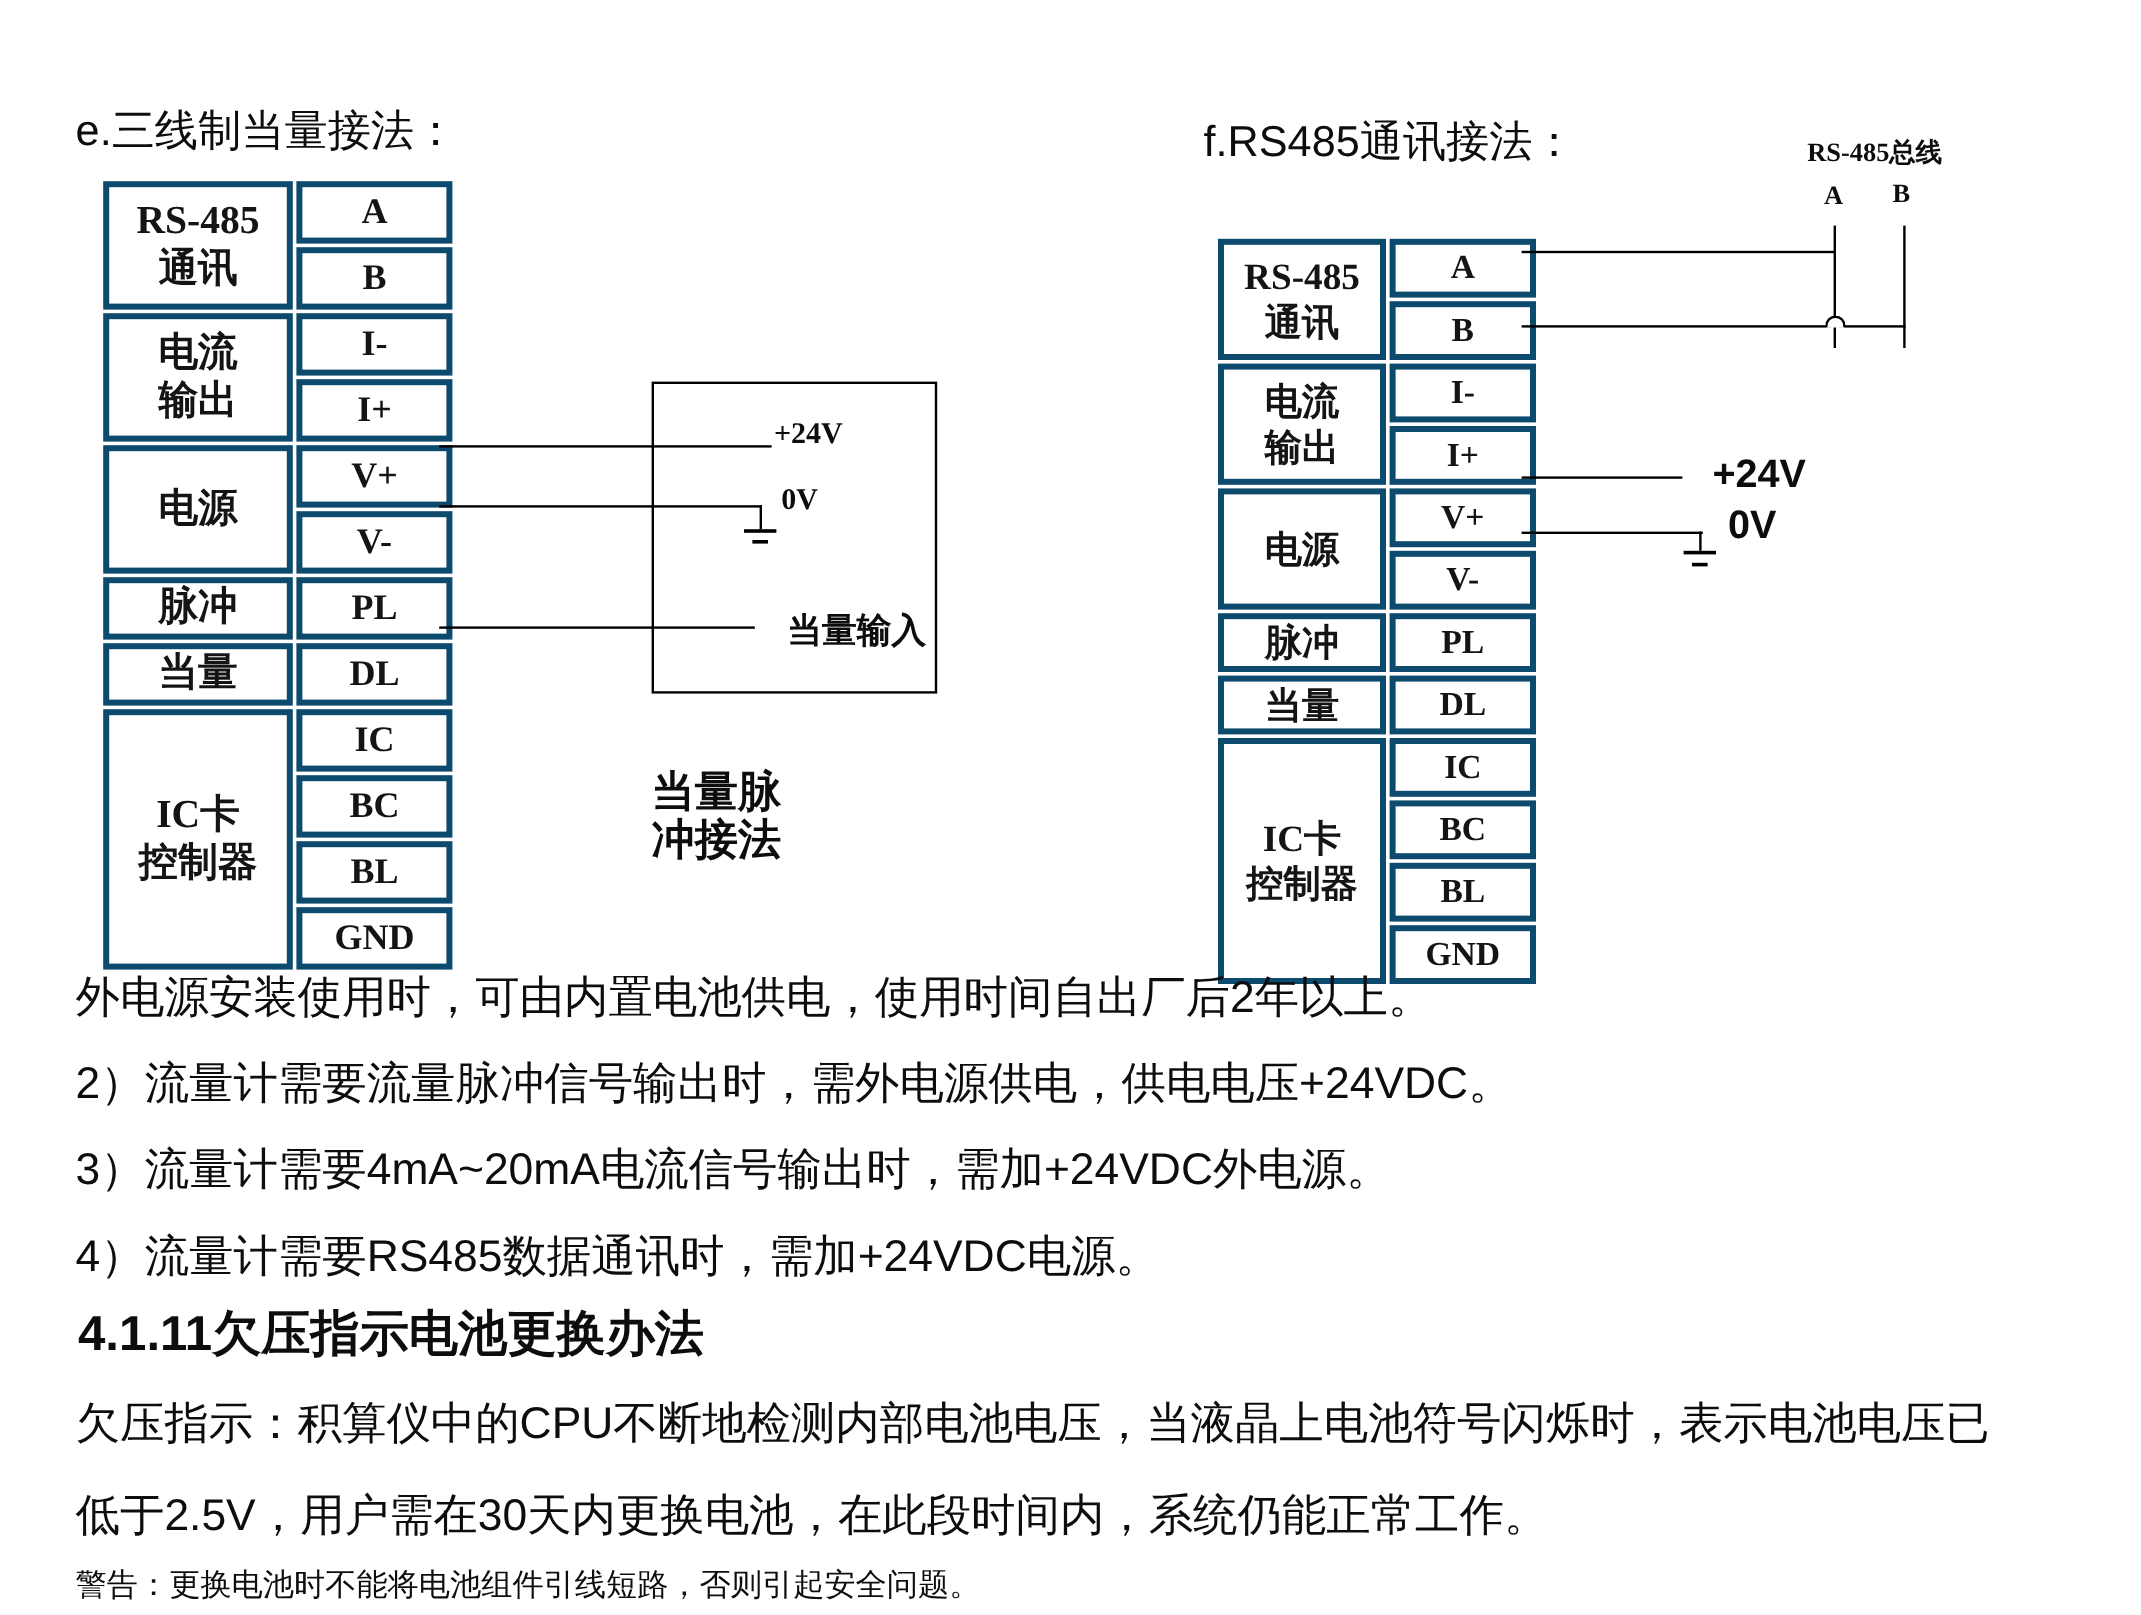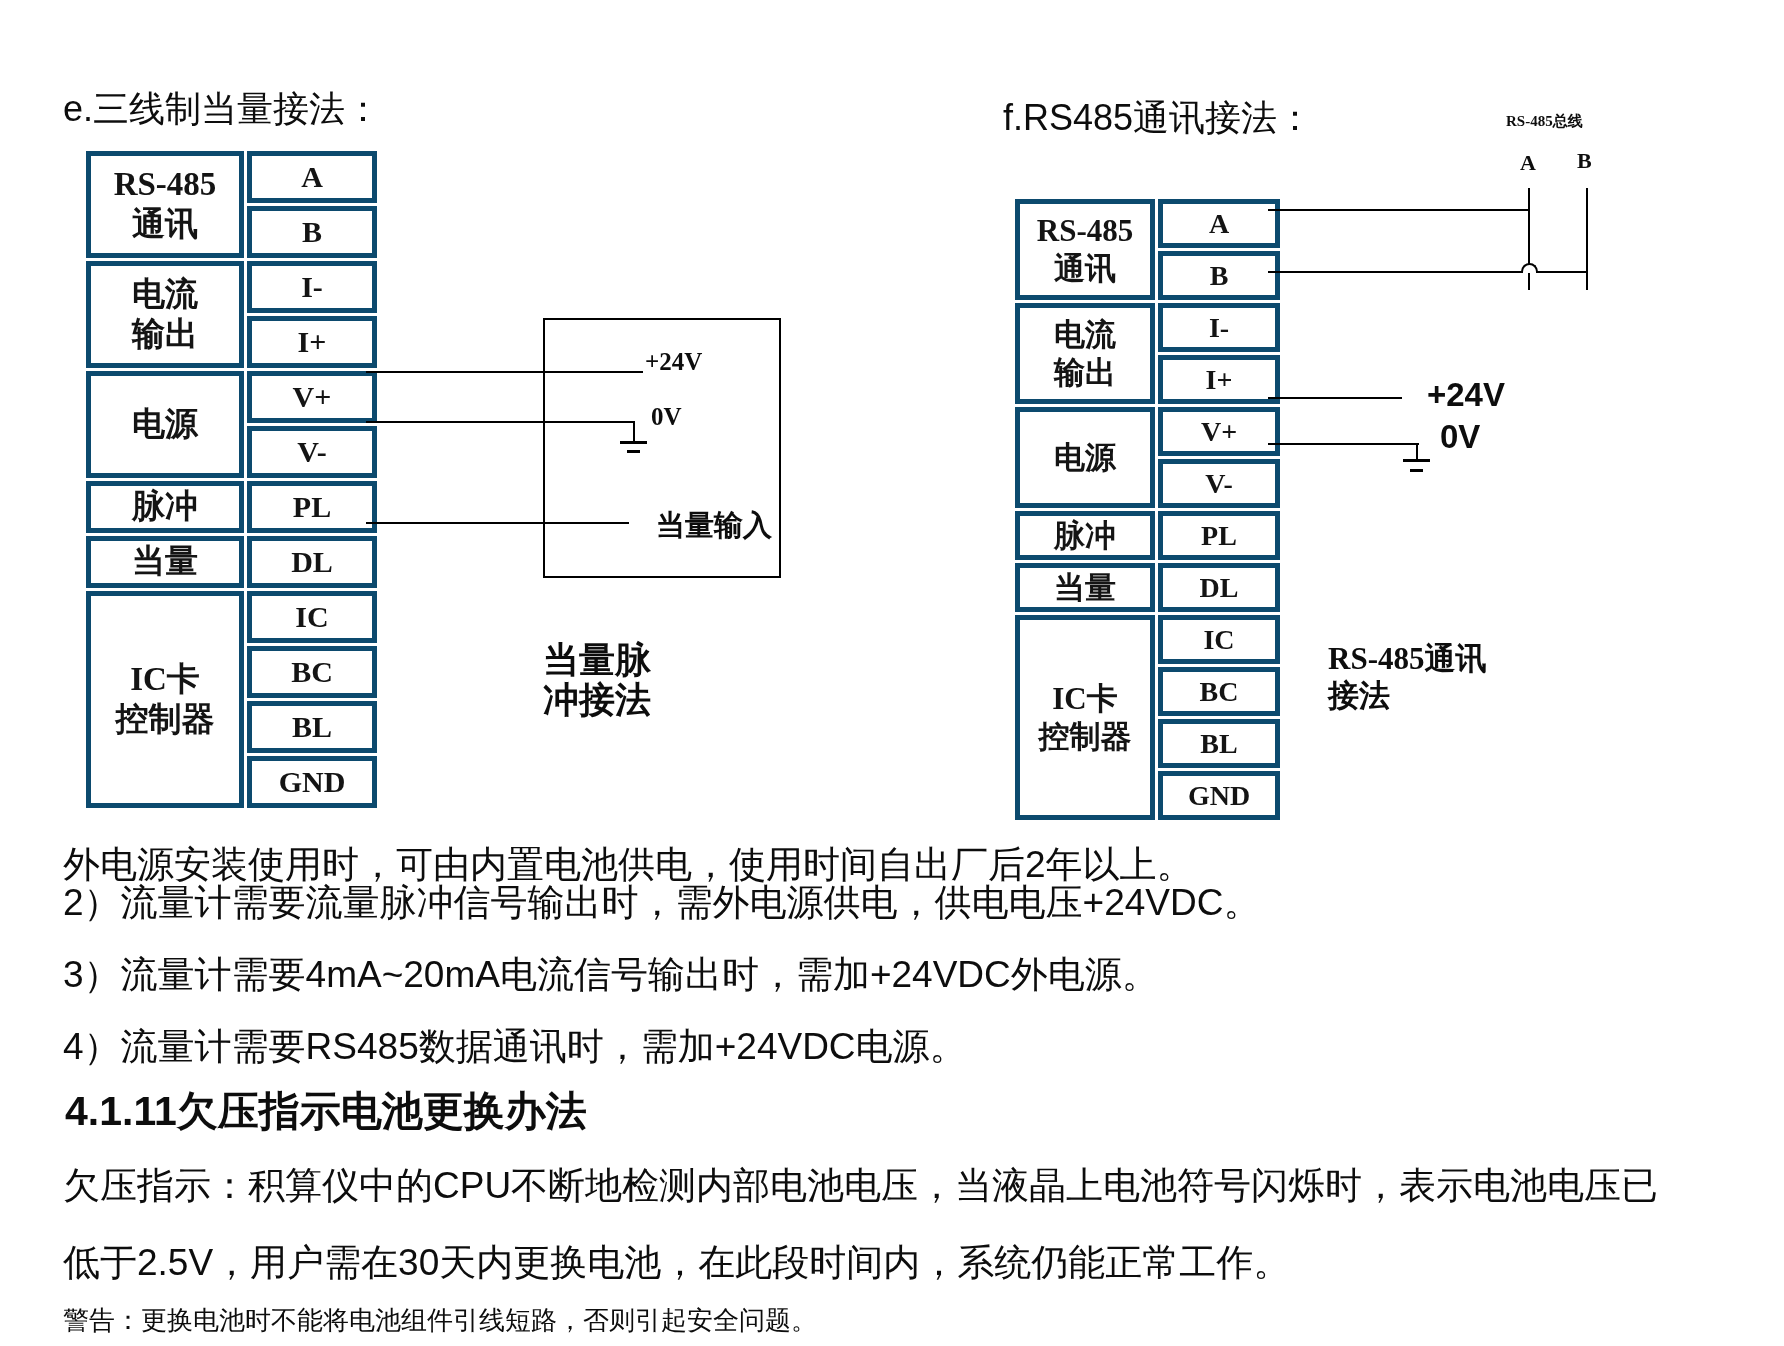--- a/index.html
+++ b/index.html
@@ -138,41 +138,39 @@
         </tr>
     <tr>
           <td class="t">BL</td>
         </tr>
     <tr>
           <td class="t">GND</td>
         </tr>
   </tbody>
     </table>
 
-  <div class="txt serif" style="left:1506px;top:112px;font-size:15px;font-weight:bold;">RS-485总线</div>
+  <div class="txt serif" style="left:1506px;top:112px;font-size:22px;font-weight:bold;">RS-485总线</div>
   <div class="txt serif" style="left:1520px;top:150px;font-size:22px;font-weight:bold;">A</div>
   <div class="txt serif" style="left:1577px;top:148px;font-size:22px;font-weight:bold;">B</div>
 
   <div class="wire" style="left:1528px;top:188px;width:2px;height:102px;"></div>
   <div class="wire" style="left:1586px;top:188px;width:2px;height:102px;"></div>
   <div class="wire" style="left:1268px;top:209px;width:262px;height:2px;"></div>
   <div class="wire" style="left:1268px;top:271px;width:254px;height:2px;"></div>
   <div class="hop" style="left:1521px;top:263px;width:17px;height:10px;"></div>
   <div class="wire" style="left:1537px;top:271px;width:51px;height:2px;"></div>
   <div class="wire" style="left:1268px;top:397px;width:134px;height:2px;"></div>
   <div class="wire" style="left:1268px;top:443px;width:151px;height:2px;"></div>
   <div class="wire" style="left:1416px;top:443px;width:2px;height:16px;"></div>
   <div class="wire" style="left:1403px;top:459px;width:27px;height:3px;"></div>
   <div class="wire" style="left:1410px;top:469px;width:13px;height:3px;"></div>
   <div class="txt" style="left:1427px;top:376px;font-size:33px;font-weight:bold;">+24V</div>
   <div class="txt" style="left:1440px;top:418px;font-size:33px;font-weight:bold;">0V</div>
-  <div class="txt serif prel" style="left:1328px;top:640px;font-size:31px;font-weight:600;line-height:37px;white-space:pre-line;">RS-485通讯
-接法</div>
 
-  <div class="txt" style="left:63px;top:840px;font-size:37px;">外电源安装使用时，可由内置电池供电，使用时间自出厂后2年以上。</div>
+  <div class="txt" style="left:63px;top:806px;font-size:37px;">外电源安装使用时，可由内置电池供电，使用时间自出厂后2年以上。</div>
   <div class="txt" style="left:63px;top:878px;font-size:37px;">2）流量计需要流量脉冲信号输出时，需外电源供电，供电电压+24VDC。</div>
   <div class="txt" style="left:63px;top:950px;font-size:37px;">3）流量计需要4mA~20mA电流信号输出时，需加+24VDC外电源。</div>
   <div class="txt" style="left:63px;top:1022px;font-size:37px;">4）流量计需要RS485数据通讯时，需加+24VDC电源。</div>
 
   <div class="txt" style="left:65px;top:1084px;font-size:41px;font-weight:bold;">4.1.11欠压指示电池更换办法</div>
 
   <div class="txt" style="left:63px;top:1161px;font-size:37px;">欠压指示：积算仪中的CPU不断地检测内部电池电压，当液晶上电池符号闪烁时，表示电池电压已</div>
   <div class="txt" style="left:63px;top:1238px;font-size:37px;">低于2.5V，用户需在30天内更换电池，在此段时间内，系统仍能正常工作。</div>
 
   <div class="txt" style="left:63px;top:1303px;font-size:26px;">警告：更换电池时不能将电池组件引线短路，否则引起安全问题。</div>

